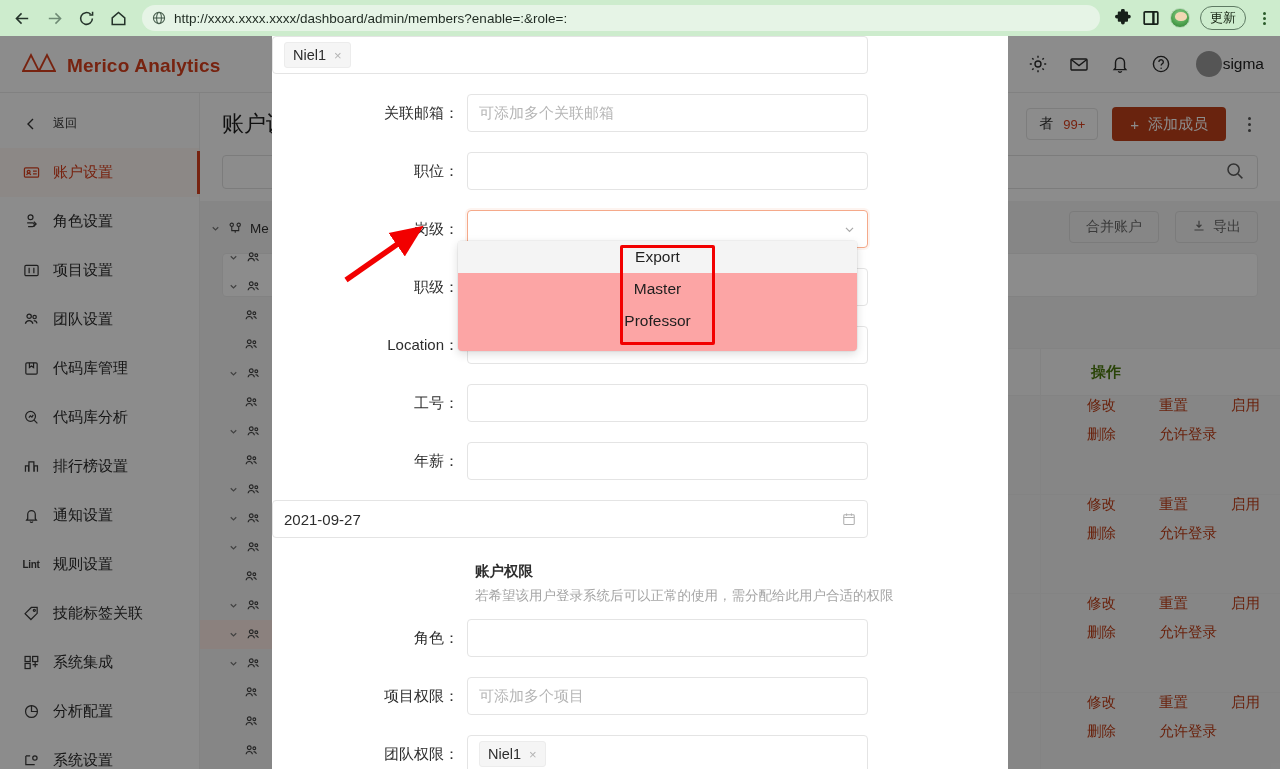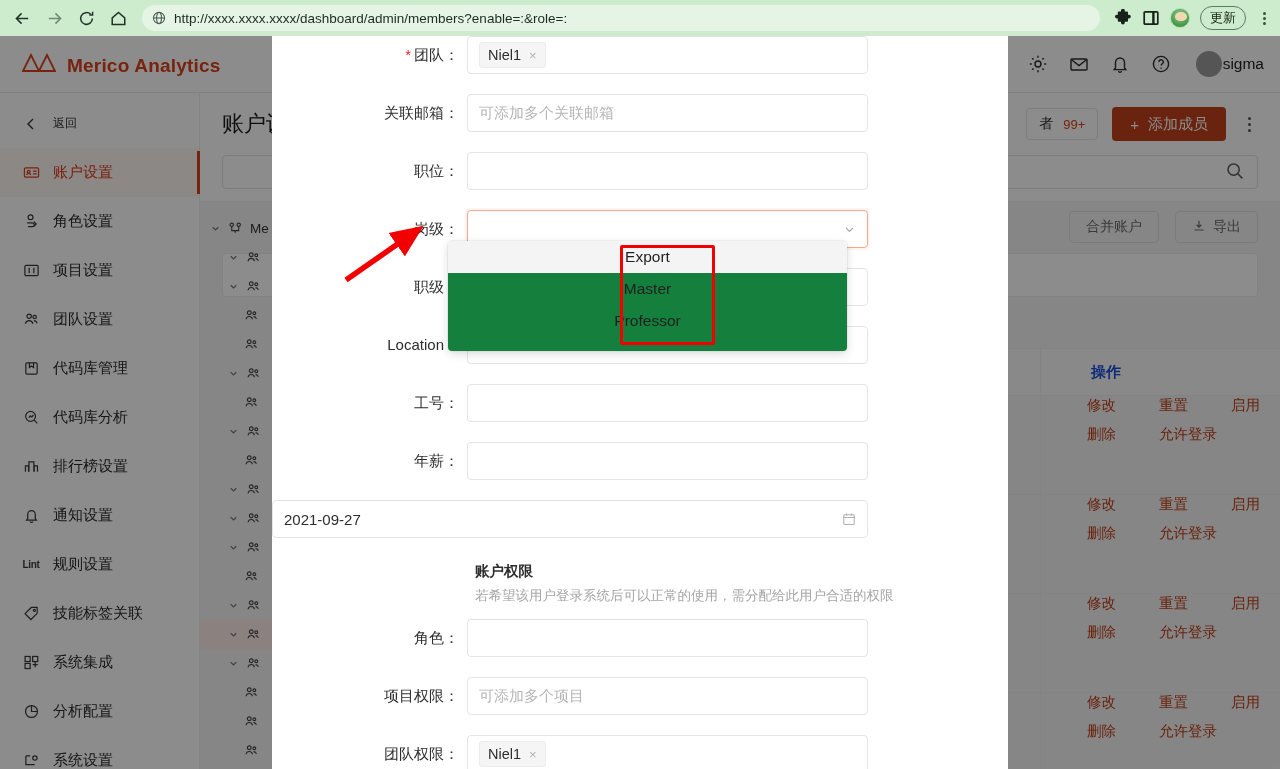--- a/index.html
+++ b/index.html
@@ -133,21 +133,21 @@
   }
   .tree-row { height: 29px; display: flex; align-items: center; gap: 6px; padding-left: 8px; }
   .tree-row .caret { width: 14px; color: #777; display:flex; align-items:center; justify-content:center; }
   .tree-row .tic { width: 16px; height:16px; color: #444; display:flex; align-items:center; }
   .tree-row .tlabel { white-space: nowrap; overflow:hidden; font-size: 13.5px; }
   .tree-row.sel { background: #fdece6; }
 
   .table-wrap { position: absolute; left: 210px; right: 0; top: 255px; bottom: 0; }
   .tbl-head { height: 48px; background: #fafafa; border-top:1px solid #eee; border-bottom: 1px solid #eee;
      display:flex; align-items:center; }
-  .th-op { width: 240px; margin-left: auto; font-size: 15px; font-weight: bold; color: #1d4ed8; padding-left: 50px;
+  .th-op { width: 240px; margin-left: auto; font-size: 15px; font-weight: bold; color: #4d7c0f; padding-left: 50px;
      border-left: 1px solid #eee; height:100%; display:flex; align-items:center; }
   .tbl-row { height: 99px; border-bottom: 1px solid #efefef; display: flex; align-items: center; }
   .cell-email { flex: 1 1 auto; padding-left: 10px; font-size: 14.5px; color: #333; overflow: hidden; white-space: nowrap; }
   .cell-ops { width: 240px; border-left: 1px solid #eee; height: 100%; display: flex; flex-direction: column;
      justify-content: flex-start; gap: 10px; padding-left: 46px; }
   .op-line { display: flex; gap: 28px; }
   .op-link { color: #c0401a; font-size: 14.5px; }
   .op-link.w { min-width: 44px; }
 
   
@@ -183,22 +183,22 @@
   .tag .x { color: #b3b3b3; font-size: 13px; }
   .chev { margin-left: auto; color: #a8a8a8; display:flex; }
   .cal { margin-left: auto; color: #b0b0b0; display:flex; }
 
   .section-head { padding: 4px 0 0 195px; }
   .sec-title { font-size: 14.5px; font-weight: bold; color: #2d2d2d; padding-left: 8px; }
   .sec-desc { font-size: 13.5px; color: #a5a5a5; padding-left: 8px; margin-top: 6px; }
 
   
   .dropdown {
-    position: absolute; left: 448px; top: 241px; width: 399px; height: 110px;
-    background: #15803d; border-radius: 4px; z-index: 45;
+    position: absolute; left: 458px; top: 241px; width: 399px; height: 110px;
+    background: #fca5a5; border-radius: 4px; z-index: 45;
     box-shadow: 0 3px 10px rgba(0,0,0,.14), 0 0 0 1px rgba(0,0,0,.04);
   }
   .dd-opt {
     height: 32px; display: flex; align-items: center; justify-content: center;
     font-size: 15.5px; color: #1f1f1f;
   }
   .dd-opt.hi { background: #f4f4f4; }
 
   
   .anno-box {
@@ -748,21 +748,20 @@
       </div>
     </div>
   </div>
 
   <div class="overlay"></div>
 
   <div class="modal">
     <div class="form-scroll">
 
       <div class="frow">
-        <div class="flabel"><span class="req">*</span><span>团队</span>：</div>
         <div class="fctrl">
           <div class="inp">
             <span class="tag">
               <span>Niel1</span>
               <span class="x">×</span>
             </span>
           </div>
         </div>
       </div>
 

